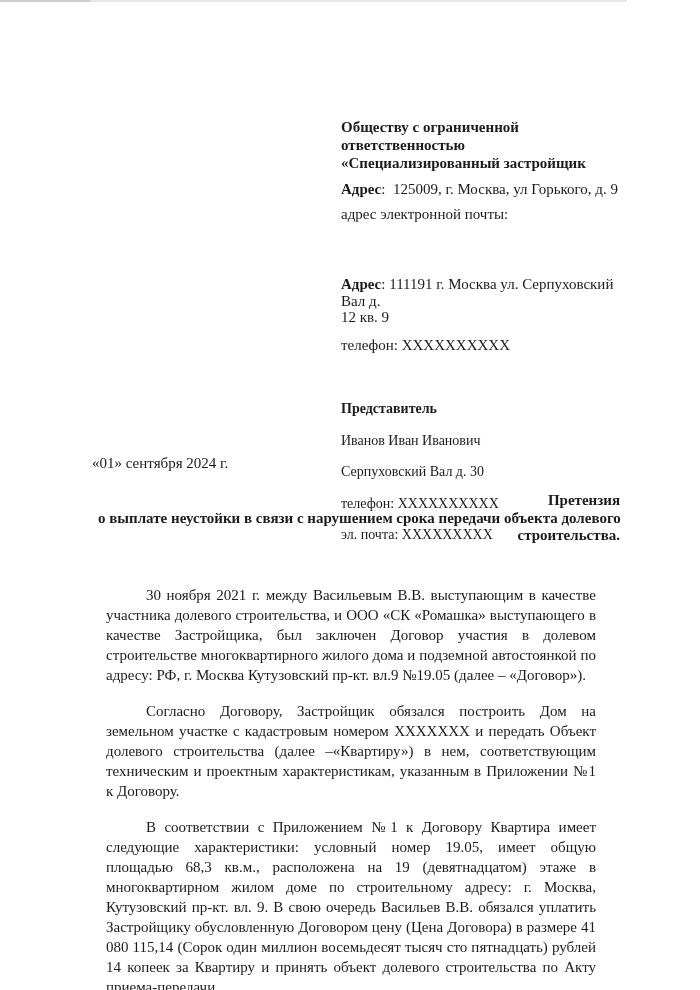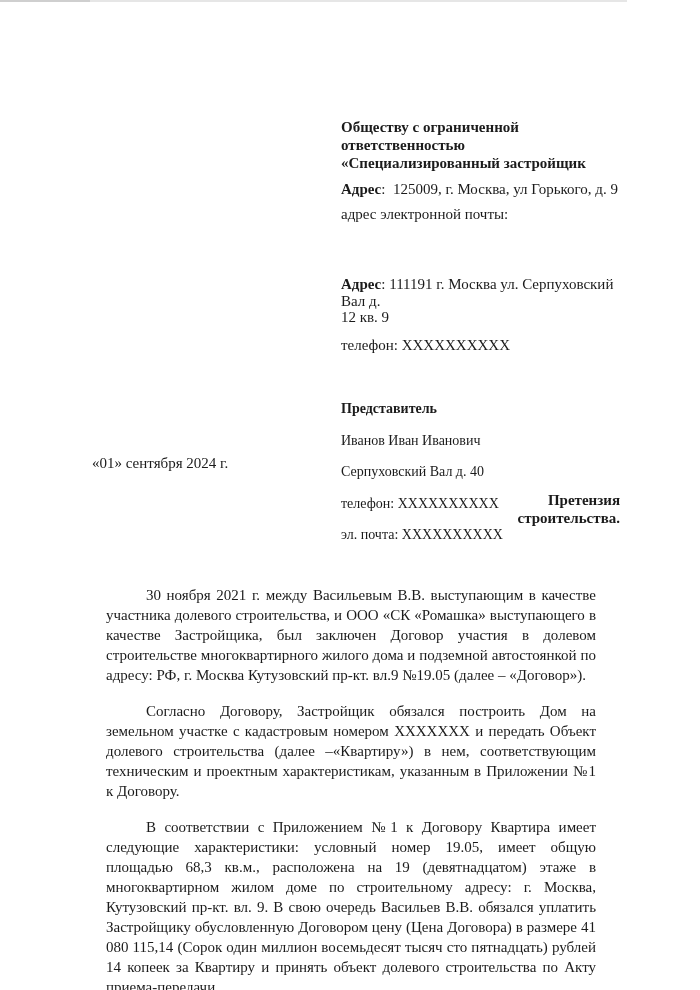--- a/index.html
+++ b/index.html
@@ -102,29 +102,30 @@
 
   <div id="sender" class="right-col">
     <div class="addr1 prewrap"><span class="b">Адрес</span><span>: 111191 г. Москва ул. Серпуховский Вал д.</span></div>
     <div class="addr2">12 кв. 9</div>
     <div class="phone">телефон: XXXXXXXXXX</div>
   </div>
 
   <div id="rep" class="right-col">
     <div class="rep-title">Представитель</div>
     <div>Иванов Иван Иванович</div>
-    <div>Серпуховский Вал д. 40</div>
+    <div>Серпуховский Вал д. 30</div>
     <div>телефон: XXXXXXXXXX</div>
-    <div>эл. почта: XXXXXXXXXX</div>
+    <div>эл. почта: XXXXXXXXX</div>
   </div>
 
   <div class="date-line">«01» сентября 2024 г.</div>
 
   <div class="doc-title">
     <div>Претензия</div>
+    <div>о выплате неустойки в связи с нарушением срока передачи объекта долевого</div>
     <div>строительства.</div>
   </div>
 
   <div class="body-text">
     <p>30 ноября 2021 г. между Васильевым В.В. выступающим в качестве участника долевого строительства, и ООО «СК «Ромашка» выступающего в качестве Застройщика, был заключен Договор участия в долевом строительстве многоквартирного жилого дома и подземной автостоянкой по адресу: РФ, г. Москва  Кутузовский пр-кт. вл.9  №19.05 (далее – «Договор»).</p>
     <p>Согласно Договору, Застройщик обязался построить Дом на земельном участке с кадастровым номером XXXXXXX и передать Объект долевого строительства (далее –«Квартиру») в нем, соответствующим техническим и проектным характеристикам, указанным в Приложении №1 к Договору.</p>
     <p>В соответствии с Приложением №1 к Договору Квартира имеет следующие характеристики: условный номер 19.05, имеет общую площадью 68,3 кв.м., расположена на 19 (девятнадцатом) этаже в многоквартирном жилом доме по строительному адресу: г. Москва, Кутузовский пр-кт.  вл. 9. В свою очередь Васильев В.В. обязался уплатить Застройщику обусловленную Договором цену (Цена Договора) в размере 41 080 115,14 (Сорок один миллион восемьдесят тысяч сто пятнадцать) рублей 14 копеек за Квартиру и принять объект долевого строительства по Акту приема-передачи.</p>
   </div>
 
 </div>

